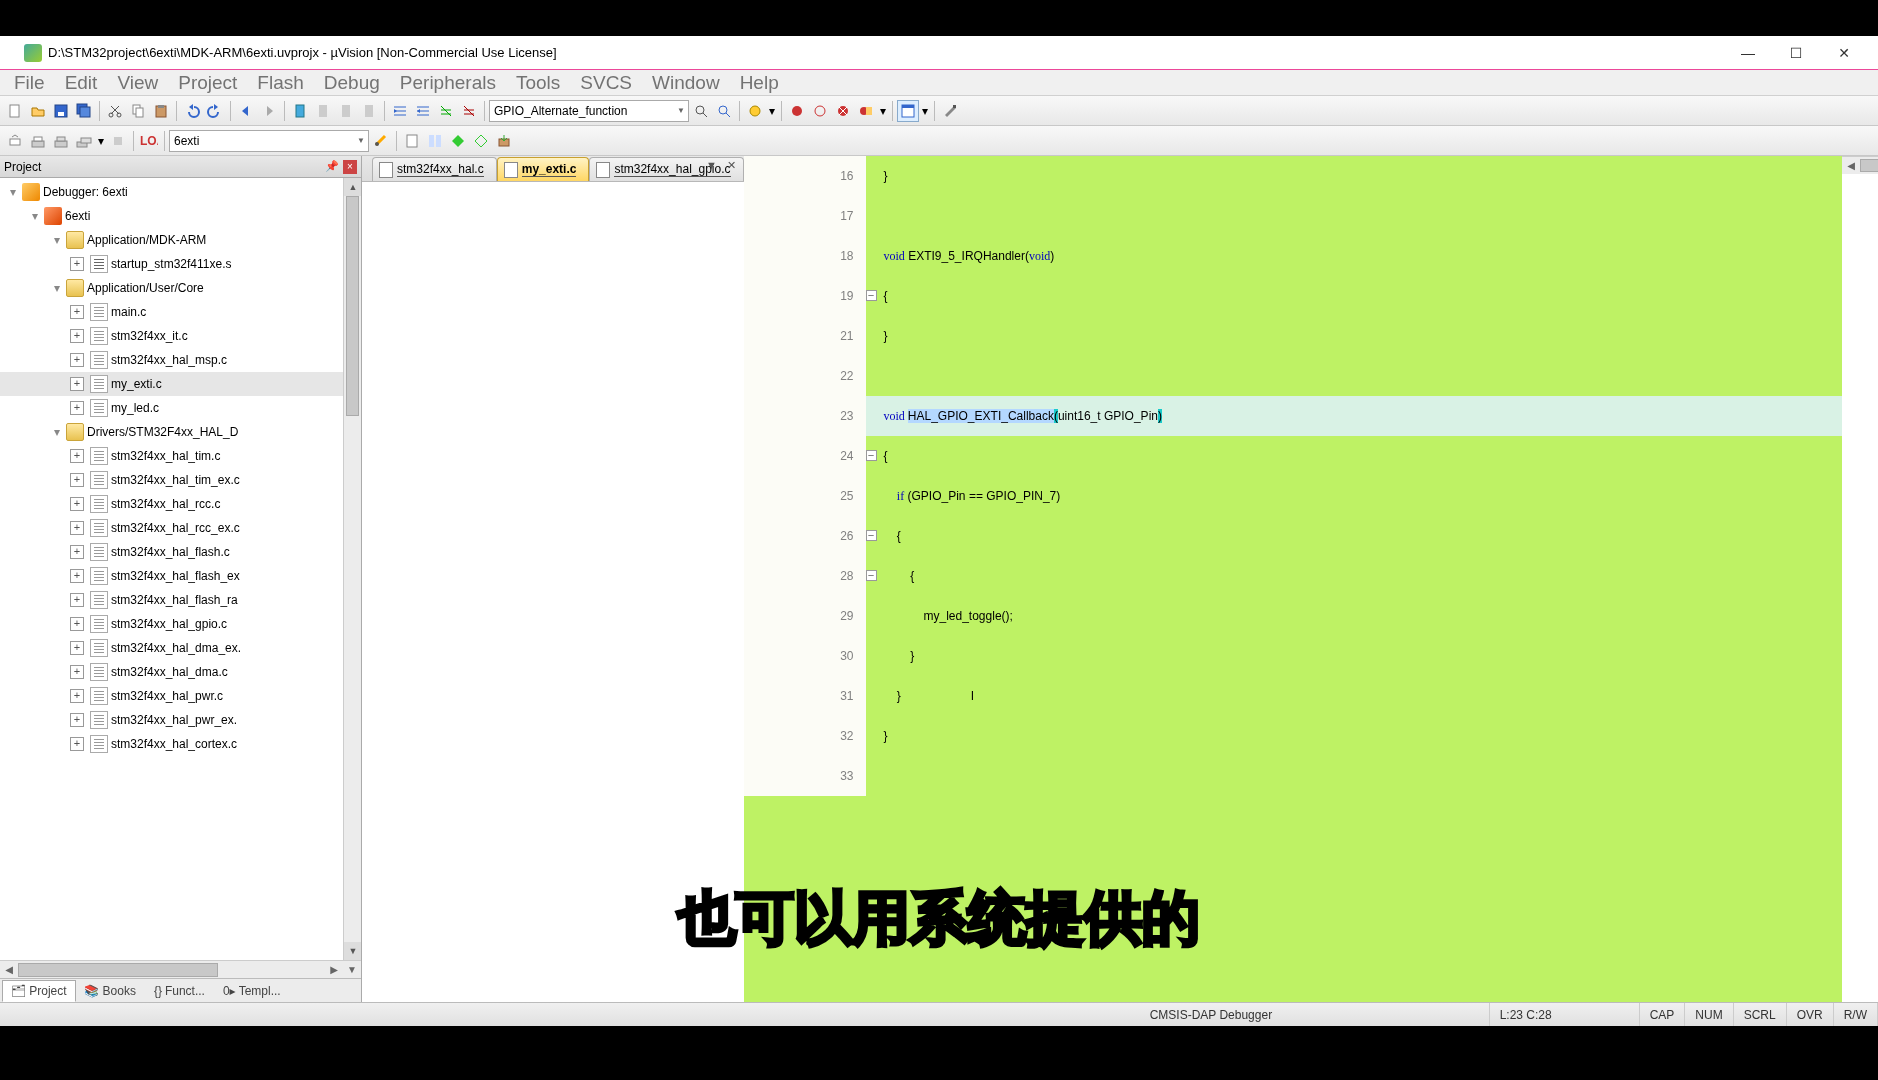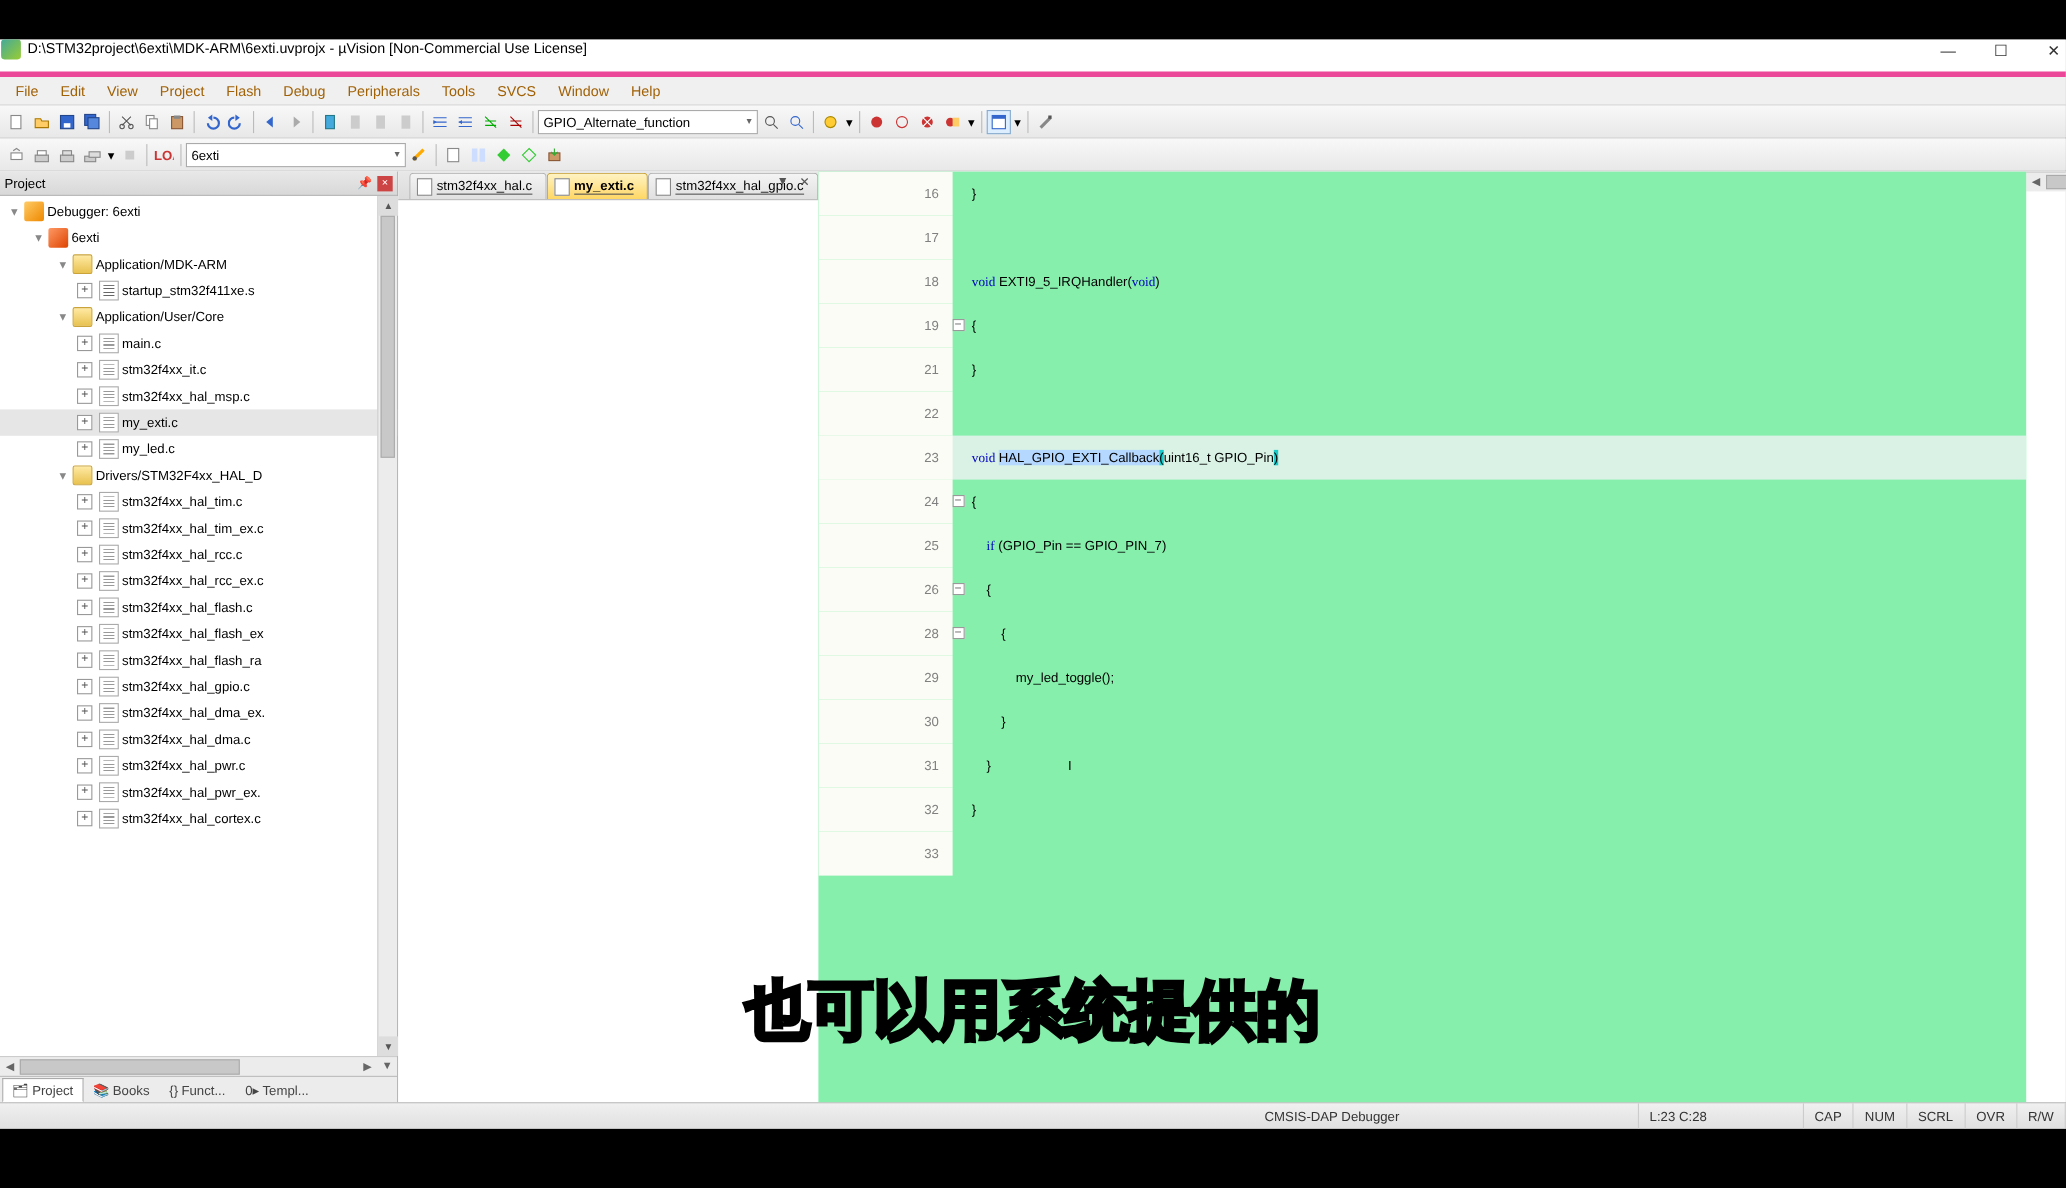--- a/index.html
+++ b/index.html
@@ -1,24 +1,24 @@
 <!DOCTYPE html>
 <html><head>
 <meta charset="utf-8">
 <style>
 * { margin:0; padding:0; box-sizing:border-box; font-family: "Segoe UI", Tahoma, sans-serif; font-size:12px; }
 body { background:#000; width:1878px; height:1080px; overflow:hidden; }
 .app { position:absolute; left:0; top:36px; width:1878px; height:990px; background:#f5f5f5; display:flex; flex-direction:column; }
-.titlebar { height:34px; background:#fff; border-bottom:5px solid #ec4899; display:flex; align-items:flex-start; padding:0 1px; }
+.titlebar { height:34px; background:#fff; border-bottom:1px solid #ec4899; display:flex; align-items:center; padding:0 24px; }
 .titlebar .icon { width:18px; height:18px; background:linear-gradient(135deg,#4a9,#9c3); border-radius:3px; margin-right:6px; }
 .titlebar .title { font-size:13px; color:#000; flex:1; }
 .winbtns { display:flex; gap:28px; }
 .winbtn { width:20px; height:20px; display:flex; align-items:center; justify-content:center; color:#333; font-size:14px; }
 .menubar { height:26px; background:#f0f0f0; border-bottom:1px solid #d0d0d0; display:flex; align-items:center; padding:0 4px; }
-.menubar span { padding:4px 10px; font-size:13px; color:#a16207;text-align:right; }
+.menubar span { padding:4px 10px; font-size:19px; color:#737373;text-align:right; }
 .toolbar { height:30px; background:linear-gradient(#f8f8f8,#e8e8e8); border-bottom:1px solid #c8c8c8; display:flex; align-items:center; padding:0 4px; gap:1px; }
 .tbtn { width:22px; height:22px; display:flex; align-items:center; justify-content:center; border:1px solid transparent; }
 .tsep { width:1px; height:20px; background:#bbb; margin:0 3px; }
 .tcombo { height:22px; border:1px solid #aaa; background:#fff; padding:0 20px 0 4px; position:relative; font-size:11px; display:flex; align-items:center; }
 .tcombo::after { content:"▼"; position:absolute; right:3px; font-size:8px; color:#666; }
 .toolbar2 { height:30px; background:linear-gradient(#f8f8f8,#e8e8e8); border-bottom:1px solid #c8c8c8; display:flex; align-items:center; padding:0 4px; gap:1px; }
 .tcombo2 { width:200px; height:22px; border:1px solid #aaa; background:#fff; padding:0 20px 0 4px; position:relative; font-size:12px; display:flex; align-items:center; }
 .tcombo2::after { content:"▼"; position:absolute; right:3px; font-size:8px; color:#666; }
 .workspace { flex:1; display:flex; min-height:0; }
 .project-panel { width:362px; display:flex; flex-direction:column; border-right:1px solid #aaa; background:#fff; }
@@ -51,21 +51,21 @@
 .ptab { padding:3px 8px; font-size:12px; color:#444; border:1px solid transparent; display:flex; align-items:center; gap:3px; }
 .ptab.active { background:#fff; border:1px solid #aaa; border-bottom:1px solid #fff; }
 .editor-area { flex:1; display:flex; flex-direction:row; background:#fff; }
 .tabstrip { height:26px; background:linear-gradient(#e8e8e8,#dcdcdc); border-bottom:1px solid #b8b8b8; display:flex; align-items:flex-end; padding-left:10px; position:relative; }
 .etab { height:24px; padding:0 12px 0 24px; display:flex; align-items:center; font-size:12px; border:1px solid #b0b0b0; border-bottom:none; margin-right:0px; position:relative; background:linear-gradient(#f4f4f4,#e0e0e0); border-radius:4px 4px 0 0; }
 .etab::before { content:""; position:absolute; left:6px; width:12px; height:14px; background:#fff; border:1px solid #888; }
 .etab.active { background:linear-gradient(#fff3c4,#ffd764); border-color:#c8a030; font-weight:bold; }
 .etab .u { display:inline-block; border-bottom:1px solid #555; }
 .tabstrip .rbtns { position:absolute; right:4px; top:3px; display:flex; gap:4px;}
 .tabstrip .rbtn { width:16px; height:16px; color:#555; font-size:11px; text-align:center; }
-.code { flex:1; background:#86efac; font-family: Consolas, "Courier New", monospace; font-size:25px; line-height:40px; overflow:hidden; position:relative; }
+.code { flex:1; background:#bef264; font-family: Consolas, "Courier New", monospace; font-size:25px; line-height:40px; overflow:hidden; position:relative; }
 .code-line { display:flex; }
 .gutter { width:122px; text-align:right; padding-right:12px; color:#808080; background:#FCFCF6; }
 .fold { width:14px; color:#888; text-align:center; position:relative; }
 .fold .fm { position:absolute; left:0; top:14px; width:11px; height:11px; border:1px solid #999; background:#fff; font-size:11px; line-height:9px; text-align:center; color:#666; }
 .codetxt { white-space:pre; padding-left:4px; color:#000; }
 .kw { color:#0000C0;font-family:Liberation Serif, serif; }
 .num { color:#008080; }
 .hl-line { background:#D9F2E5; }
 .hl-sel { background:#B4D8FF; }
 .hl-brk { background:#19CBCB; color:#000; }

